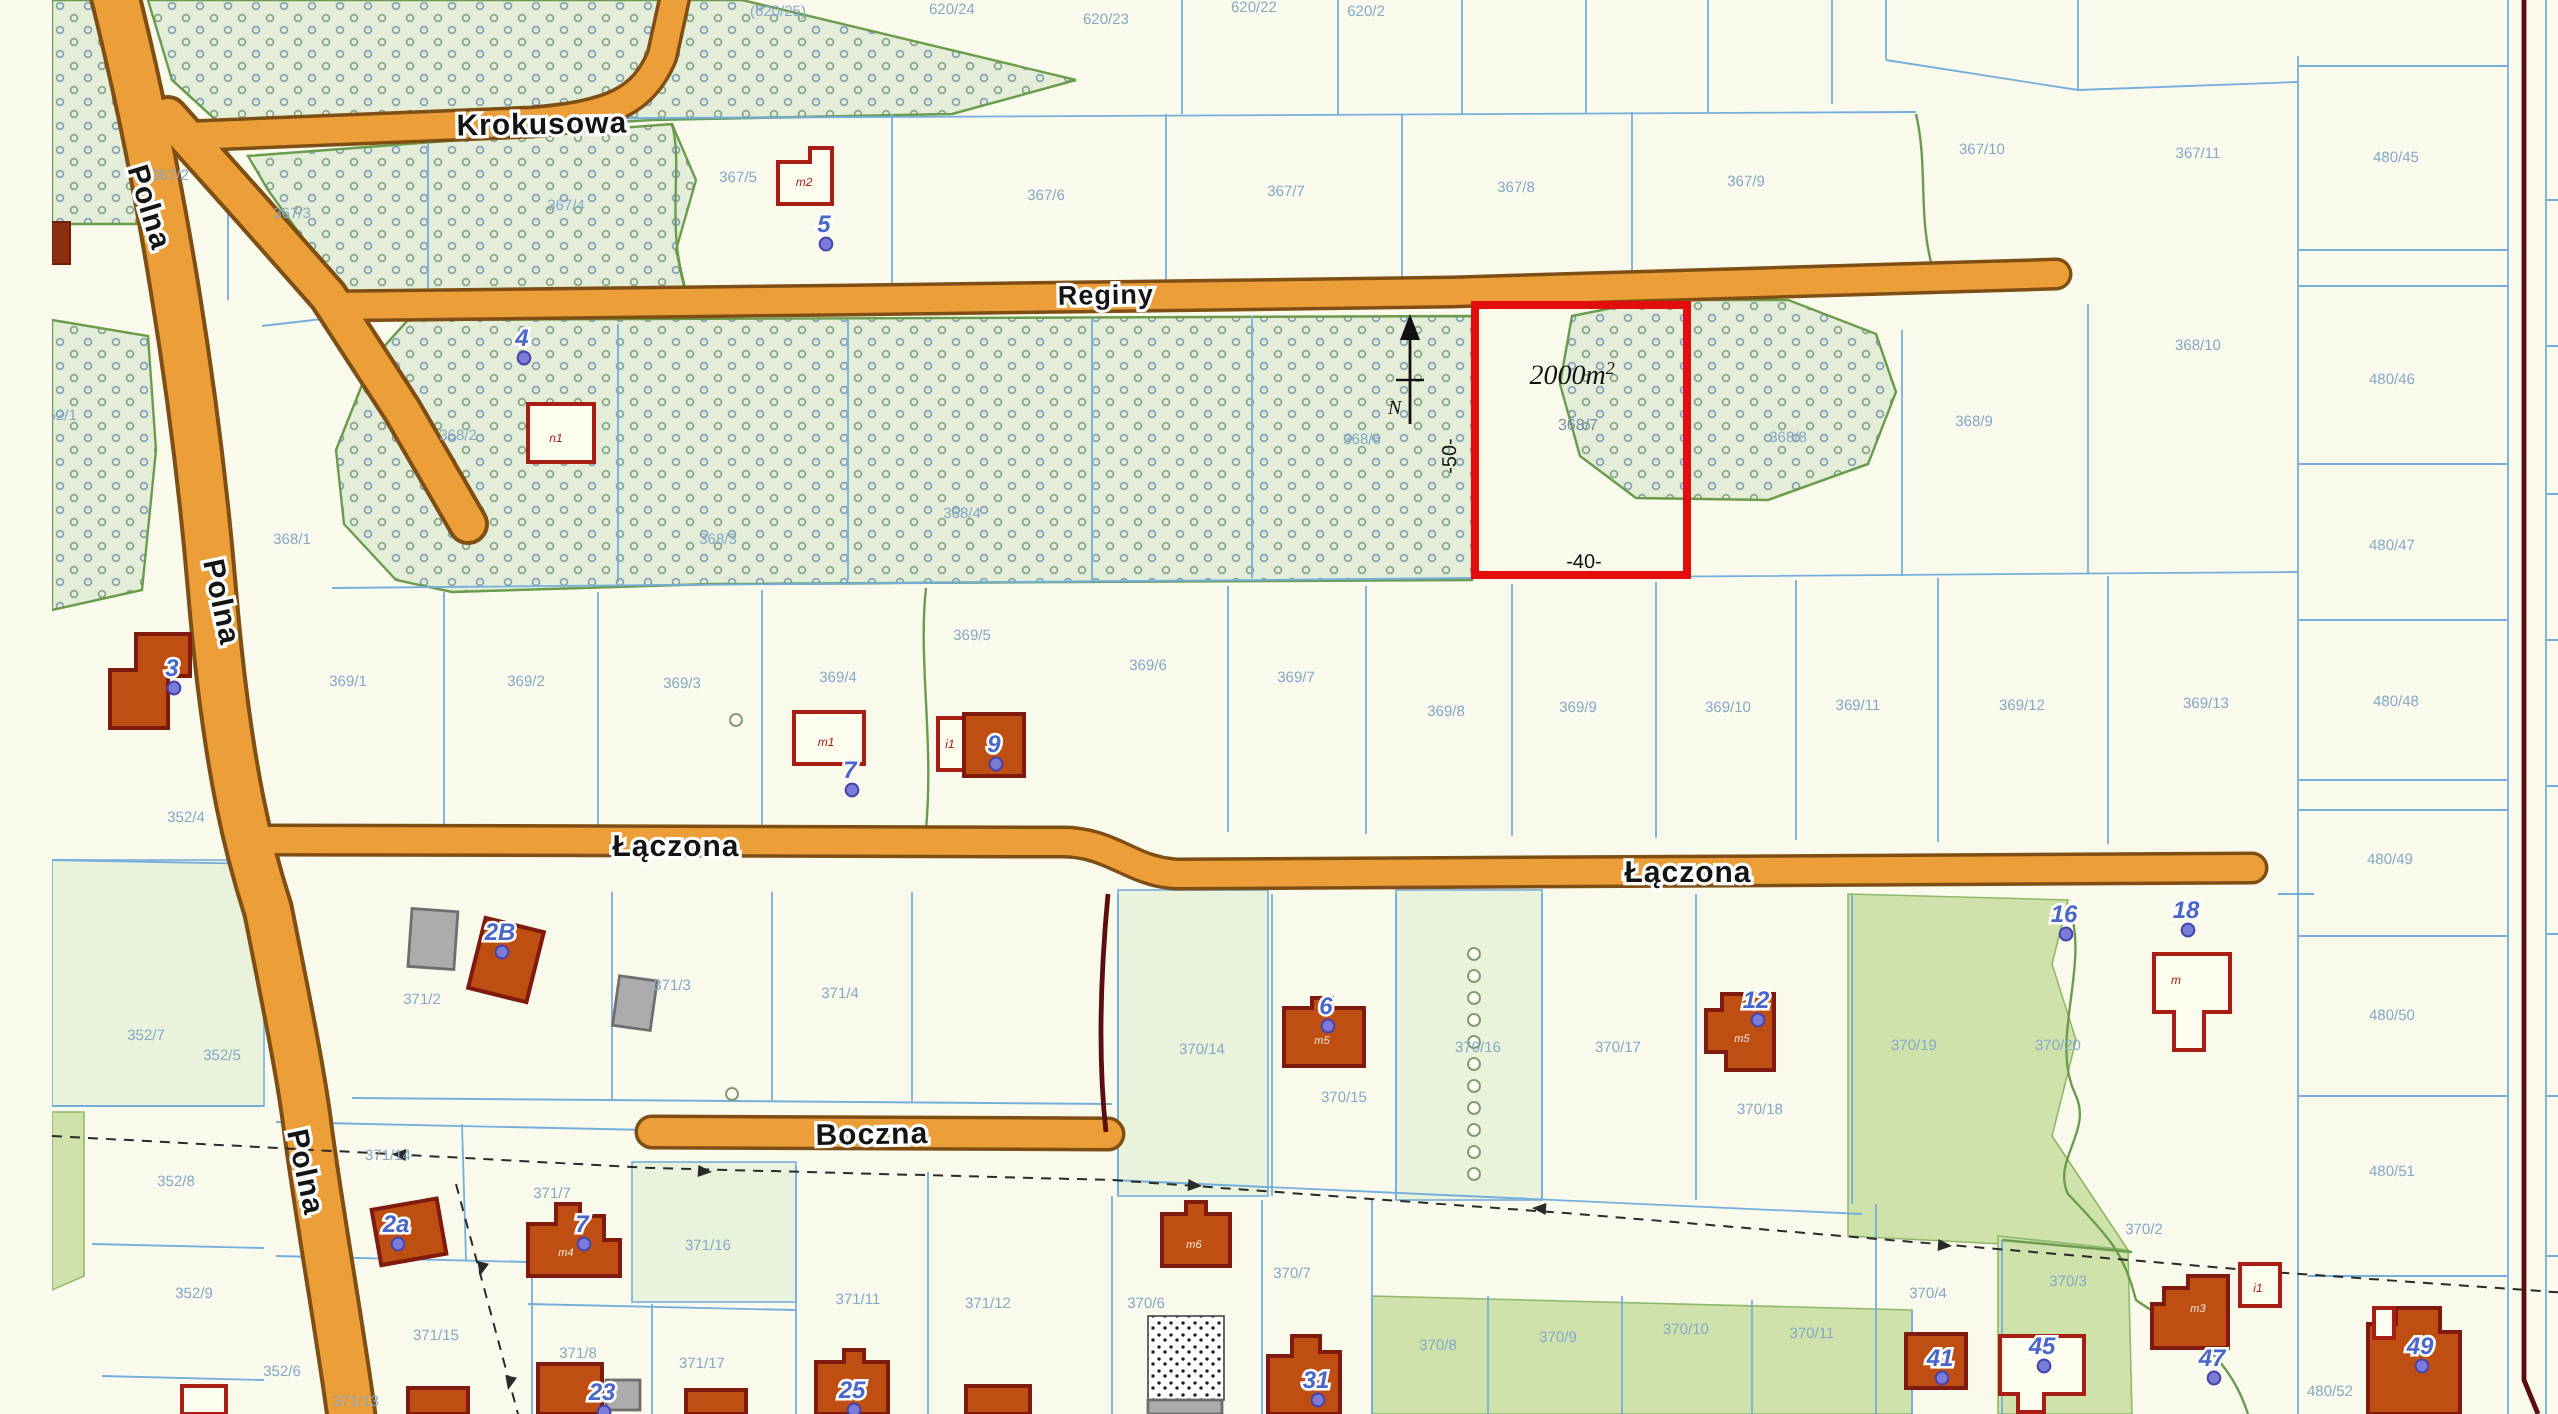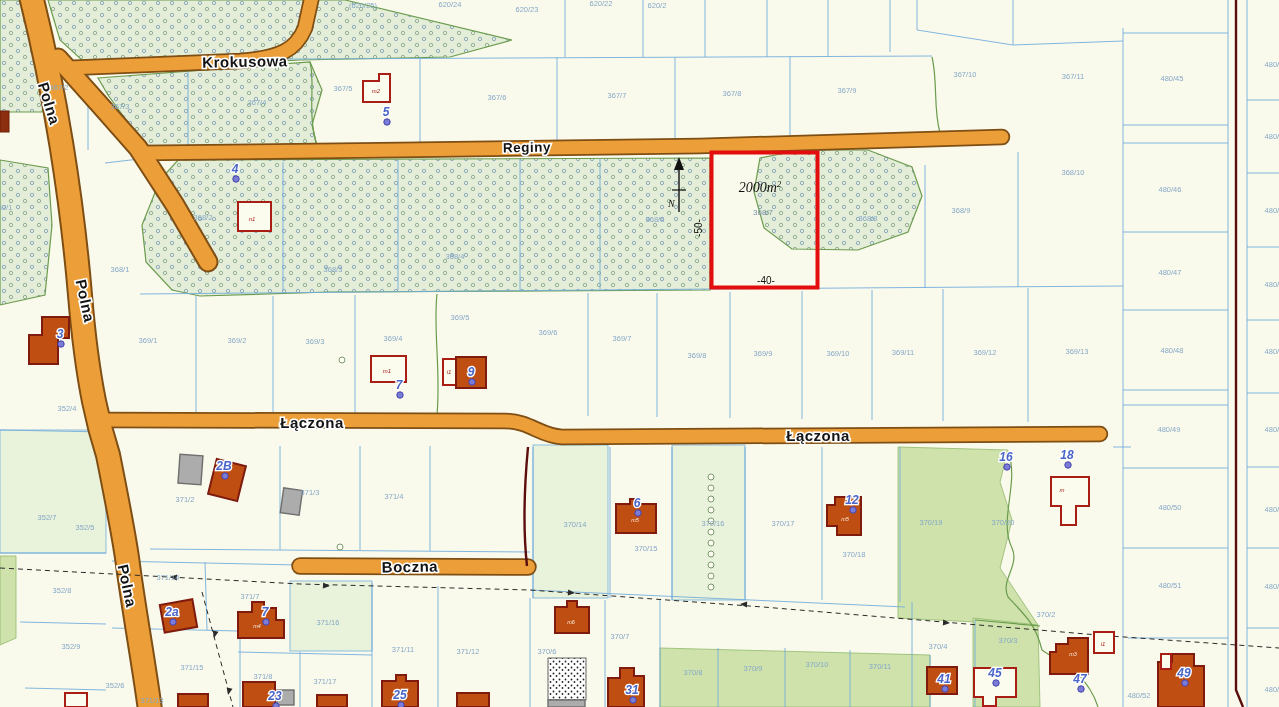--- a/index.html
+++ b/index.html
@@ -1,16 +1,16 @@
 <!DOCTYPE html>
 <html><head>
 <meta charset="utf-8">
 <style>
   html,body{margin:0;padding:0;background:#FAFAEC;overflow:hidden;}
-  #stage{width:1150px;height:707px;position:relative;font-family:"Liberation Sans",sans-serif;}
+  #stage{width:1150px;height:707px;position:relative;font-family:"Liberation Sans",sans-serif;margin-left:26px;}
   svg{display:block;}
   .pl{font:7.5px "Liberation Sans",sans-serif;fill:#85A8C8;text-anchor:middle;}
   .st{font-weight:bold;fill:#141414;text-anchor:middle;paint-order:stroke;stroke:#ffffff;stroke-width:3.2px;letter-spacing:.5px;}
   .hn{font:italic bold 12px "Liberation Sans",sans-serif;fill:#4A66C8;text-anchor:middle;paint-order:stroke;stroke:#ffffff;stroke-width:2.6px;}
   .hd{fill:#7B7BD8;stroke:#4444AA;stroke-width:1;}
   .bl{font:italic 6px "Liberation Sans",sans-serif;fill:#A82018;text-anchor:middle;}
   .blw{font:italic 5.5px "Liberation Sans",sans-serif;fill:#F5E9D8;text-anchor:middle;}
   .grid{stroke:#74AEDC;stroke-width:.9;fill:none;}
   .ggrid{stroke:#6B9C4E;stroke-width:1.2;fill:none;}
   .orch{fill:url(#orchard);stroke:#6B9C4E;stroke-width:1.2;}

